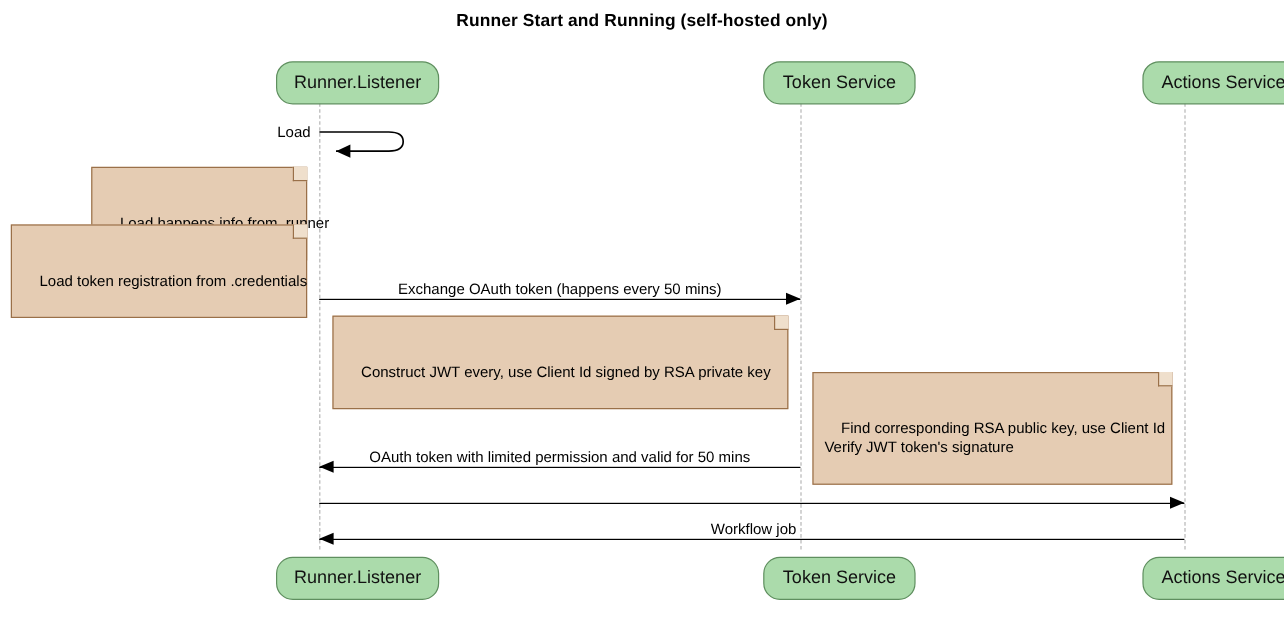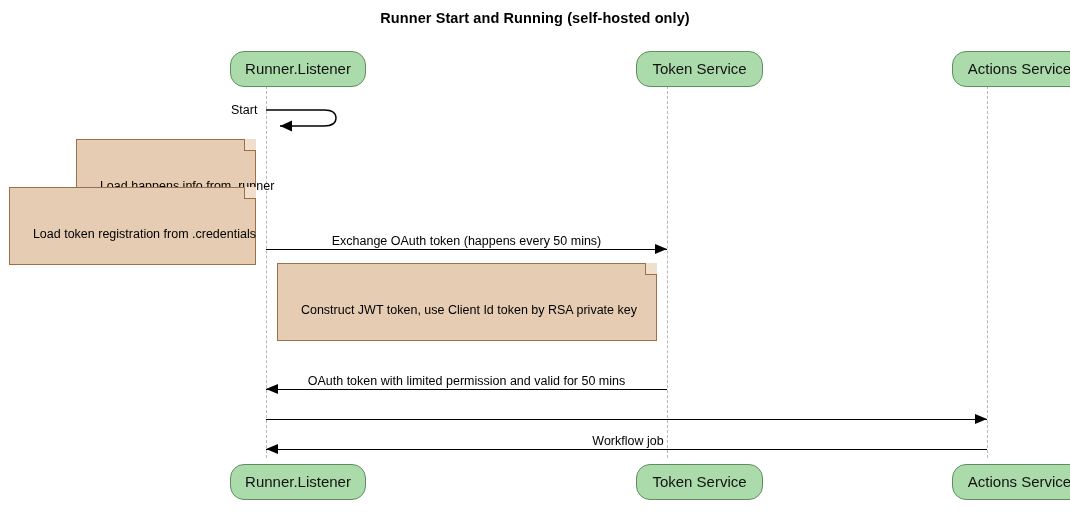--- a/index.html
+++ b/index.html
@@ -122,21 +122,21 @@
   <div class="participant" style="left:198px; top:51px; width:136px;">
     <span>Runner.Listener</span>
   </div>
   <div class="participant" style="left:604px; top:51px; width:127px;">
     <span>Token Service</span>
   </div>
   <div class="participant" style="left:920px; top:51px; width:135px;">
     <span>Actions Service</span>
   </div>
 
-  <div class="selfloop-label" style="left:231px; top:103px;">Start</div>
+  <div class="selfloop-label" style="left:231px; top:103px;">Load</div>
   <div class="selfloop" style="left:266px; top:104px;">
     <svg width="80" height="30" viewBox="0 0 80 30">
       <path d="M 0 6 L 58 6 Q 70 6 70 14 Q 70 22 58 22 L 14 22" fill="none" stroke="#000000" stroke-width="1.4"></path>
       <polygon points="14,22 26,16.5 26,27.5" fill="#000000"></polygon>
     </svg>
   </div>
 
   <div class="note" style="left:76px; top:139px; width:180px;">
     <span class="fold"></span>
     <span>Load happens info from .runner</span>
@@ -146,23 +146,28 @@
     <span class="fold"></span>
     <span>Load token registration from .credentials</span>
   </div>
 
   <div class="msg-label" style="left:266px; top:234px; width:401px;">Exchange OAuth token (happens every 50 mins)</div>
   <div class="msg-line" style="left:266px; top:249px; width:401px;"></div>
   <div class="arrowhead right" style="left:655px; top:243.5px;"></div>
 
   <div class="note" style="left:277px; top:263px; width:380px;">
     <span class="fold"></span>
-    <span>Construct JWT token, use Client Id token by RSA private key</span>
+    <span>Construct JWT every, use Client Id signed by RSA private key</span>
   </div>
 
+  <div class="note" style="left:677px; top:310px; width:300px;">
+    <span class="fold"></span>
+    <span>Find corresponding RSA public key, use Client Id
+Verify JWT token's signature</span>
+  </div>
 
   <div class="msg-label" style="left:266px; top:374px; width:401px;">OAuth token with limited permission and valid for 50 mins</div>
   <div class="msg-line" style="left:266px; top:389px; width:401px;"></div>
   <div class="arrowhead left" style="left:266px; top:383.5px;"></div>
 
   <div class="msg-line" style="left:266px; top:419px; width:721px;"></div>
   <div class="arrowhead right" style="left:975px; top:413.5px;"></div>
 
   <div class="msg-label" style="left:528px; top:434px; width:200px;">Workflow job</div>
   <div class="msg-line" style="left:266px; top:449px; width:721px;"></div>

